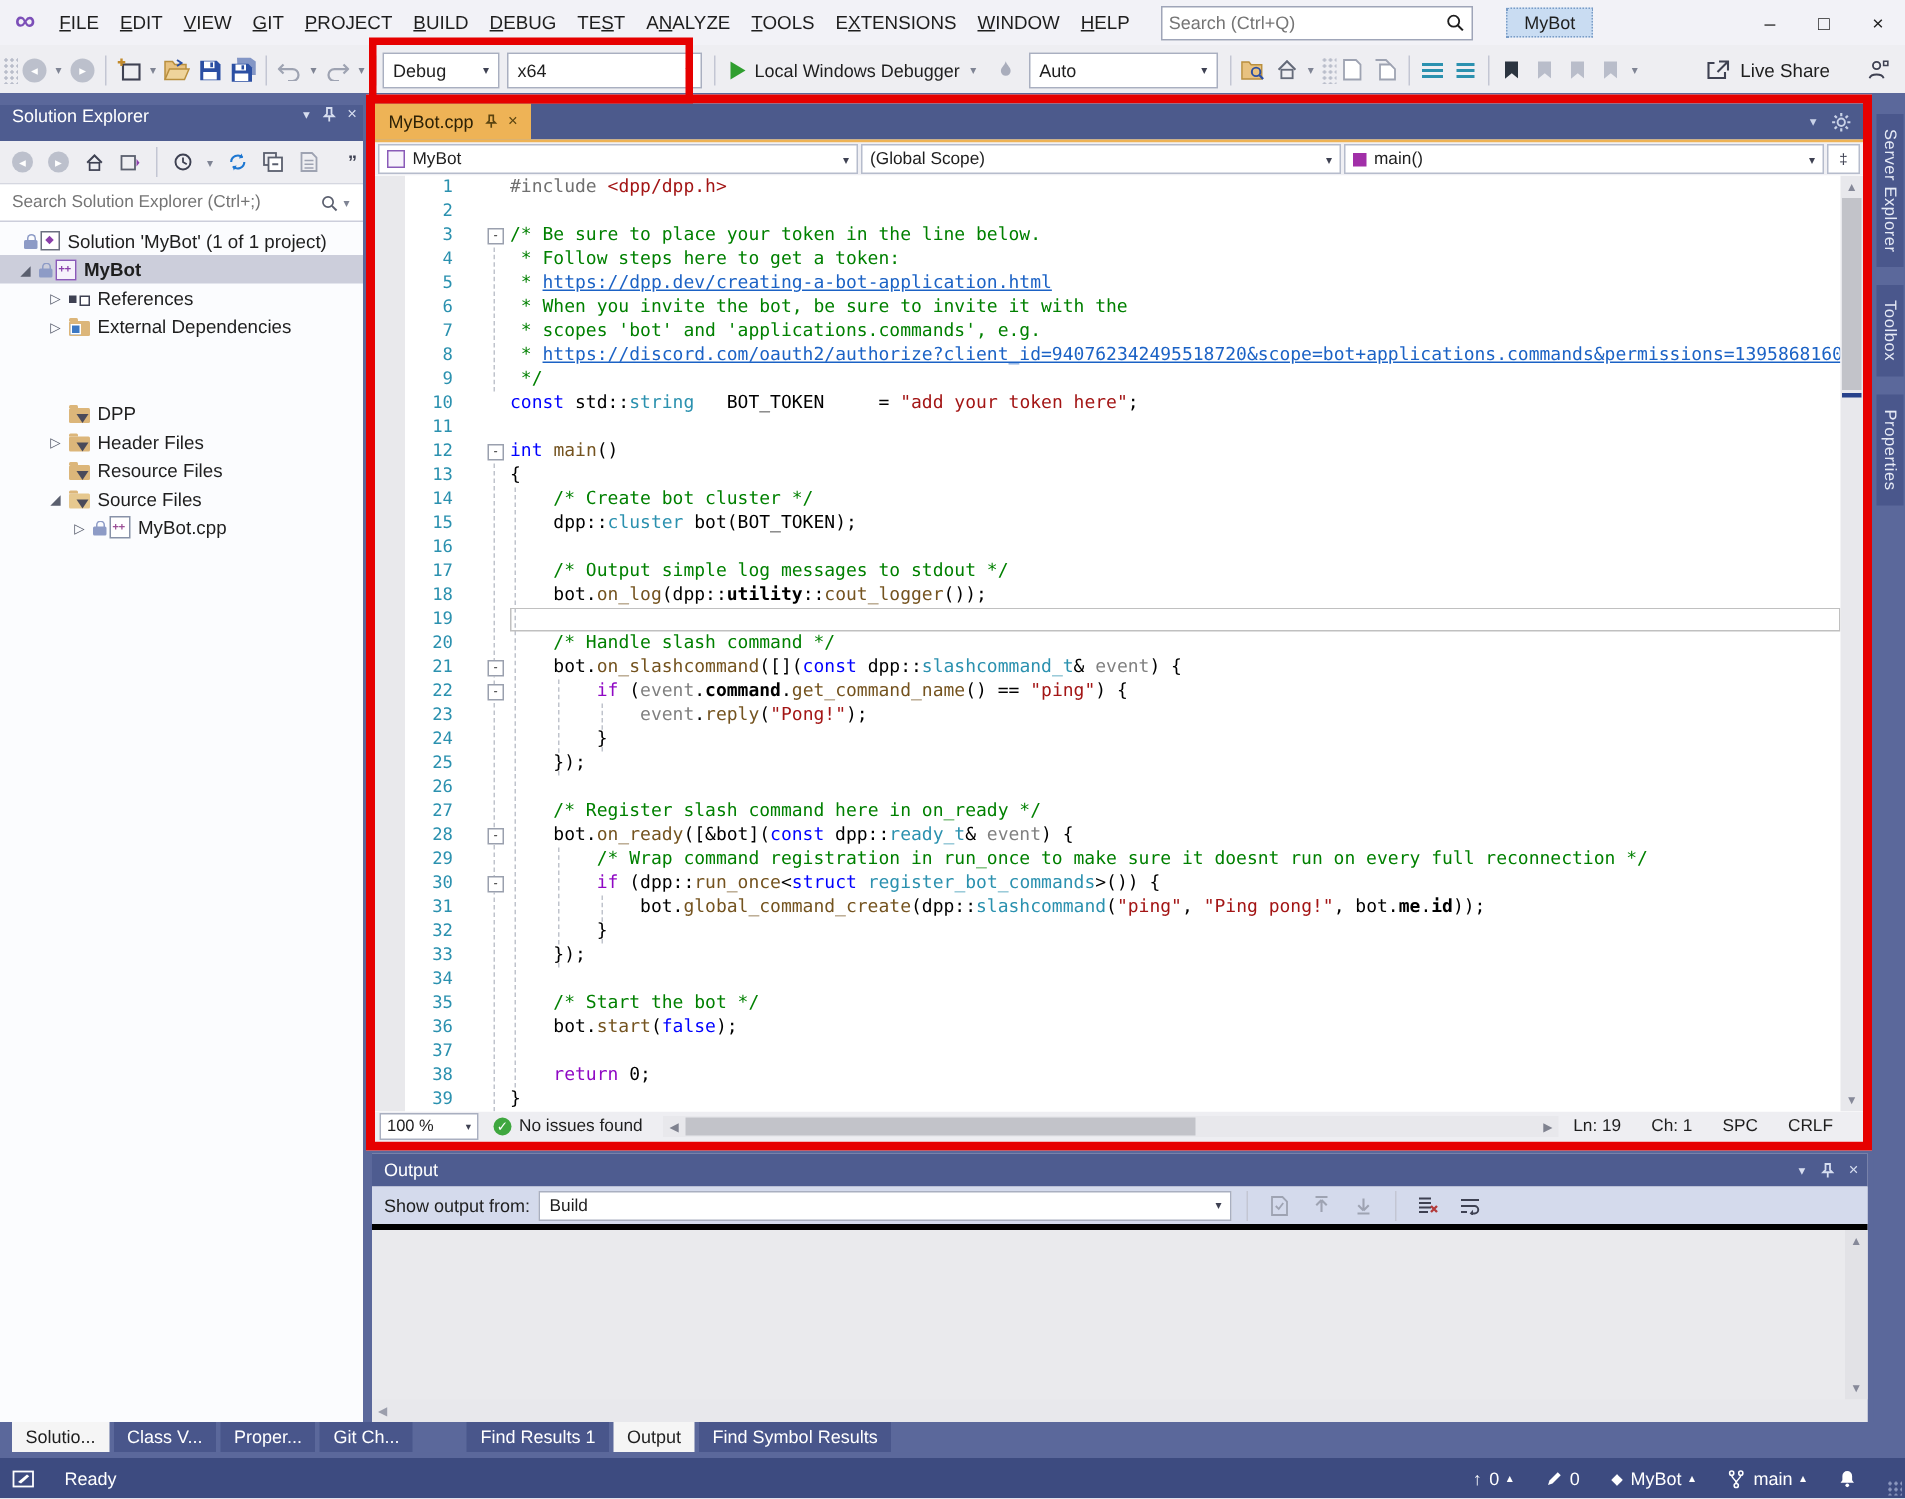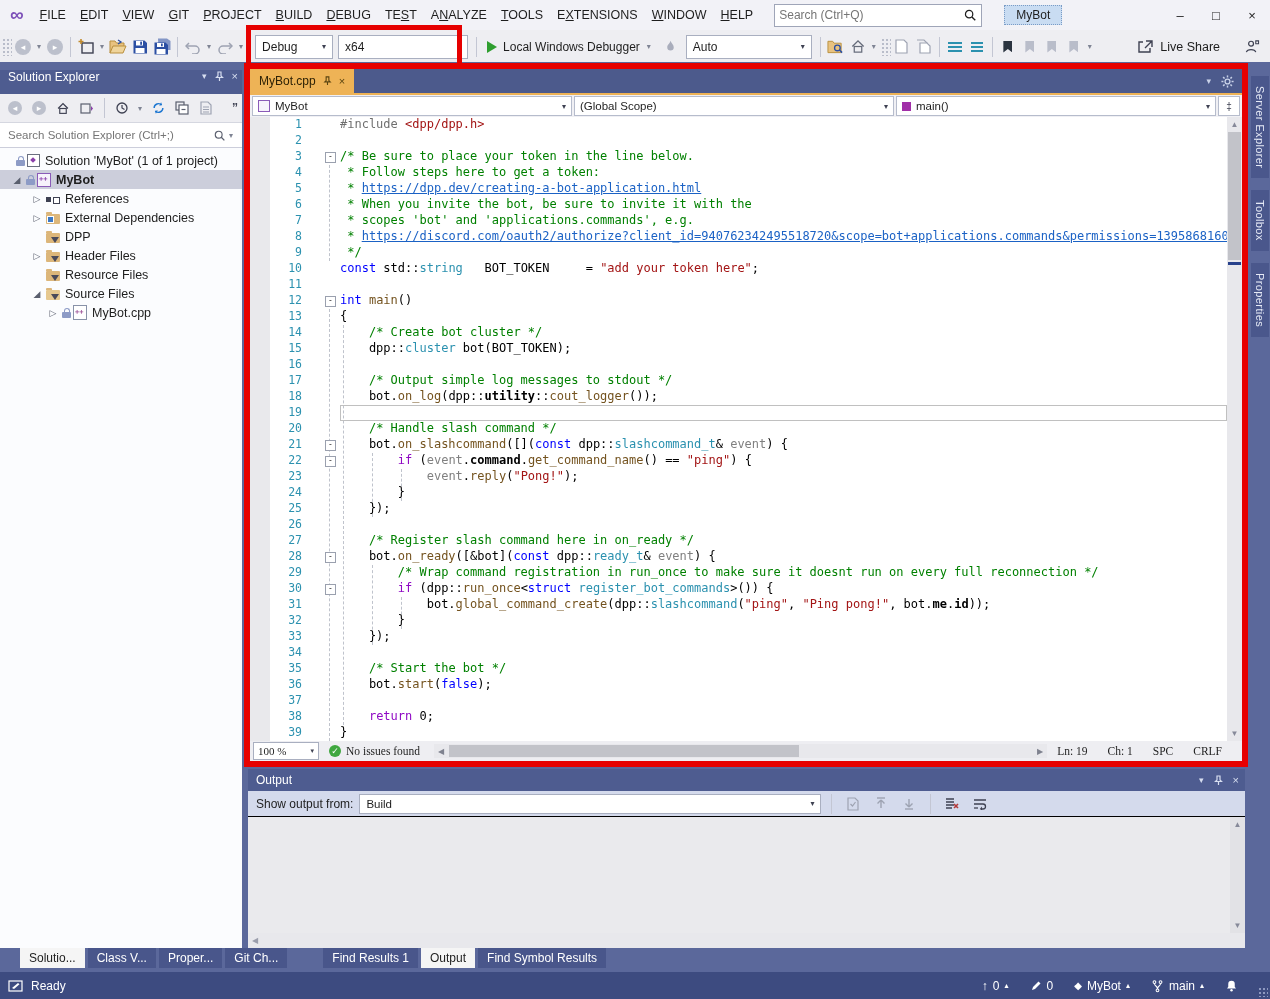--- a/index.html
+++ b/index.html
@@ -104,58 +104,58 @@
   .tk-t{color:#2B91AF;} .tk-s{color:#A31515;} .tk-m{color:#74531F;} .tk-b{color:#000;font-weight:bold;}
   .tk-p{color:#808080;text-align:center;} .tk-d{color:#6F6F6F;margin-top:45px;}
   .tk-l{color:#1B62C5;text-decoration:underline;}
   .guide{position:absolute;width:0;border-left:1px dashed #BFC3CC;}
   #vsb{position:absolute;right:0;top:0;width:15px;height:624px;background:#E8E8EC;}
   .sb-arrow{position:absolute;left:0;width:15px;height:15px;color:#868999;font-size:8px;display:flex;align-items:center;justify-content:center;}
   #vsb-thumb{position:absolute;left:1px;width:13px;top:15px;height:128px;background:#C2C3C9;}
   #vsb-caret{position:absolute;left:1px;width:13px;top:145px;height:3px;background:#27418B;}
 
   
-  #edbottom{height:20px;background:#EEEEF2;display:flex;align-items:center;flex:none;font-size:11.5px;font-family:Liberation Serif, serif;}
+  #edbottom{height:20px;background:#EEEEF2;display:flex;align-items:center;flex:none;font-size:11.5px;}
   #zoomcombo{width:56px;height:16px;background:#fff;border:1px solid #A9AFC0;display:flex;align-items:center;padding:0 4px;margin-left:3px;font-size:11px;}
   #zoomcombo .dd{margin-left:auto;font-size:7px;color:#3E4152;}
   #health{display:flex;align-items:center;gap:5px;margin-left:10px;}
   #health .ok{width:12px;height:12px;border-radius:50%;background:#3FA73F;color:#fff;font-size:9px;display:flex;align-items:center;justify-content:center;}
   #hsb{flex:1;height:14px;background:#E8E8EC;margin:0 10px 0 14px;position:relative;}
   #hsb .la,#hsb .ra{position:absolute;top:0;width:14px;height:14px;color:#7F828F;font-size:8px;display:flex;align-items:center;justify-content:center;}
   #hsb .la{left:0;} #hsb .ra{right:0;}
   #hsb-thumb{position:absolute;left:15px;top:1px;height:12px;width:57%;background:#C2C3C9;}
   .edstat{margin-right:20px;}
 
   
   #outpanel{left:248px;top:769px;width:997px;height:179px;display:flex;flex-direction:column;background:#EAEAED;}
   #out-title{height:22px;background:#4E5C90;color:#fff;display:flex;align-items:center;padding:0 6px 0 8px;font-size:12px;flex:none;}
   #out-title .ticon{margin-left:10px;color:#D7DEF0;font-size:9px;}
-  #out-toolbar{height:25px;background:#D4DAEC;display:flex;align-items:center;padding:0 8px;gap:6px;flex:none;border-bottom:1px solid #000000;}
+  #out-toolbar{height:25px;background:#D4DAEC;display:flex;align-items:center;padding:0 8px;gap:6px;flex:none;border-bottom:4px solid #000000;}
   #out-combo{width:448px;height:18px;background:#fff;border:1px solid #A9AFC0;display:flex;align-items:center;padding:0 6px;font-size:11.5px;}
   #out-combo .dd{margin-left:auto;font-size:8px;color:#3E4152;}
   .out-icb{width:22px;height:20px;display:flex;align-items:center;justify-content:center;}
   #out-content{flex:1;position:relative;background:#EAEAED;}
   #out-vsb{position:absolute;right:0;top:0;width:15px;height:100%;background:#E2E2E6;}
   #out-hsb{height:15px;background:#E8E8EC;position:relative;flex:none;}
   #out-hsb .la{position:absolute;left:0;top:0;width:14px;height:15px;color:#9B9EAC;font-size:8px;display:flex;align-items:center;justify-content:center;}
 
   
   #rightstrip{left:1249px;top:62px;width:21px;height:910px;background:#5B689B;display:flex;flex-direction:column;align-items:center;padding-top:14px;box-sizing:border-box;gap:12px;}
   .vtab{writing-mode:vertical-rl;background:#4A578C;color:#E6EAF6;font-size:11px;padding:10px 3px;letter-spacing:0.4px;}
 
   
   #bottomtabs{left:0;top:948px;width:1270px;height:24px;background:#5B689B;display:flex;align-items:flex-start;}
   .wtab{height:20px;line-height:20px;padding:0 9px;margin-right:3px;background:#49568B;color:#fff;font-size:12px;}
   .wtab.on{background:#F5F5F5;color:#1E1E1E;}
-  #btleft{display:flex;margin-left:20px;}
+  #btleft{display:flex;margin-left:8px;}
   #btright{display:flex;margin-left:8px;}
 
   
   #statusbar{left:0;top:972px;width:1270px;height:27px;background:#3D4B80;color:#fff;display:flex;align-items:center;font-size:12px;}
-  #sb-left{display:flex;align-items:center;gap:8px;margin-left:8px;}
+  #sb-left{display:flex;align-items:center;gap:20px;margin-left:8px;}
   #sb-right{margin-left:auto;display:flex;align-items:center;gap:9px;margin-right:26px;}
   .sb-item{display:flex;align-items:center;gap:5px;padding:0 6px;}
   .sb-caret{font-size:8px;}
   #sb-grip{position:absolute;right:2px;bottom:2px;width:10px;height:10px;
      background:radial-gradient(circle,#8E99C0 1px,transparent 1.2px);background-size:4px 4px;}
 
   
   #redrect1{left:246px;top:25px;width:216px;height:44px;border:5px solid #E60000;box-sizing:border-box;pointer-events:none;z-index:60;}
 </style>
 </head>
@@ -416,21 +416,21 @@
         <div class="tree-row" style="padding-left: 30px;">
           <span class="exp">▷</span>
           <span class="ti refs"></span>
           <span class="tl">References</span>
         </div>
         <div class="tree-row" style="padding-left: 30px;">
           <span class="exp">▷</span>
           <span class="ti fdep"></span>
           <span class="tl">External Dependencies</span>
         </div>
-        <div class="tree-row" style="padding-left: 30px;">
+        <div class="tree-row" style="padding-left: 30px; margin-top: 39px;">
           <span class="exp"></span>
           <span class="ti ffil"></span>
           <span class="tl">DPP</span>
         </div>
         <div class="tree-row" style="padding-left: 30px;">
           <span class="exp">▷</span>
           <span class="ti ffil"></span>
           <span class="tl">Header Files</span>
         </div>
         <div class="tree-row" style="padding-left: 30px;">

